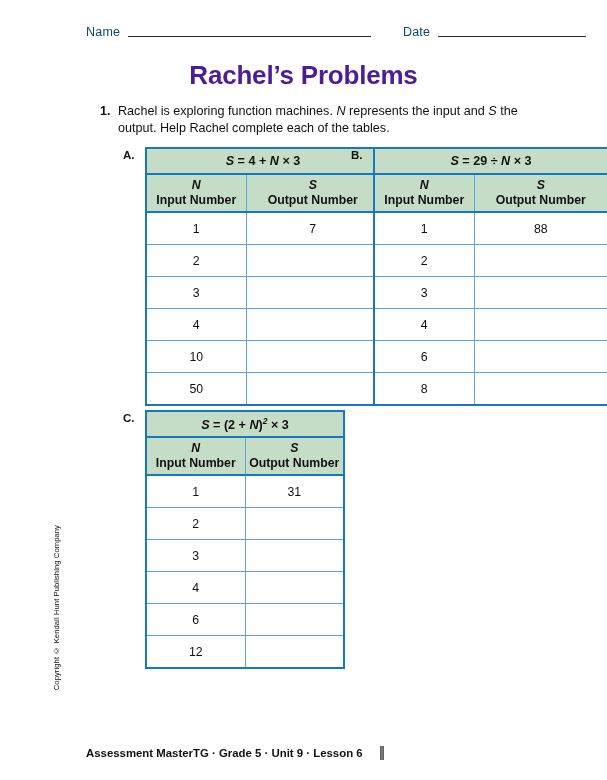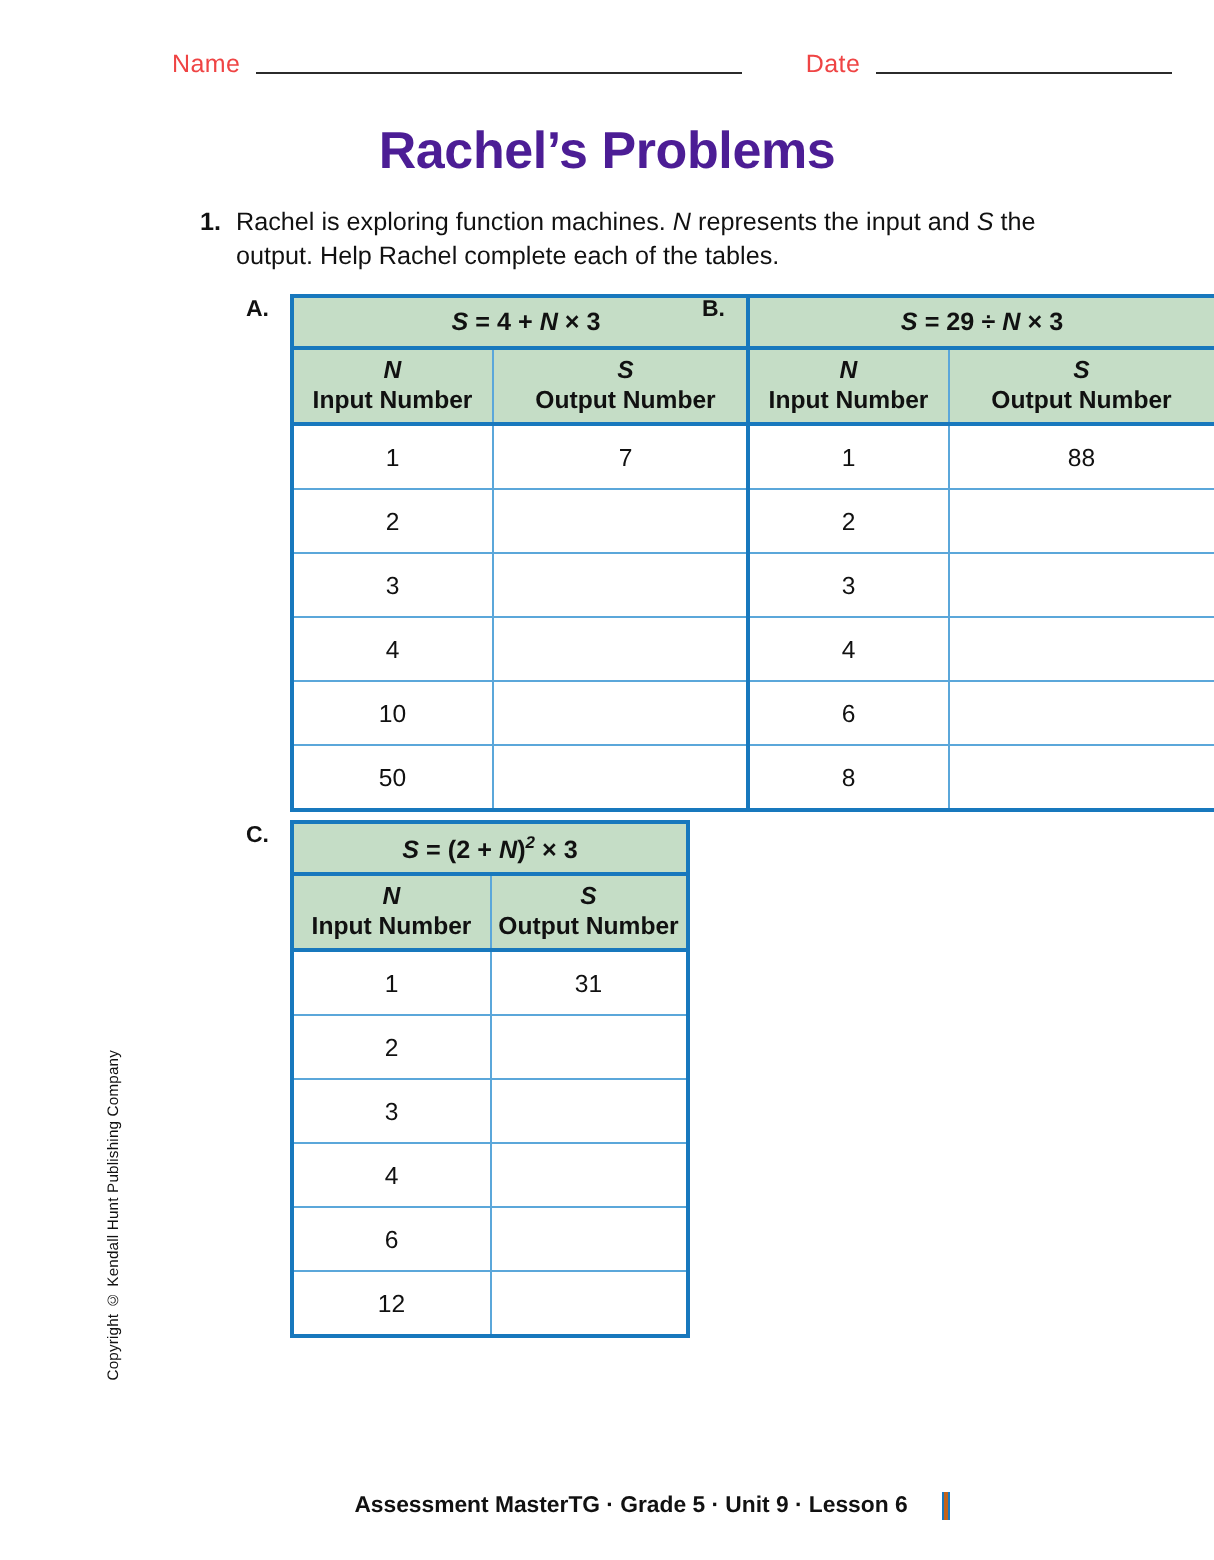--- a/index.html
+++ b/index.html
@@ -21,21 +21,21 @@
     position: absolute;
     left: 86px;
     top: 22px;
     width: 500px;
     height: 20px;
     display: flex;
     align-items: center;
   }
   .nd-label {
     font-size: 12.5px;
-    color: #ef4444;
+    color: #0c4a6e;
     letter-spacing: .2px;
     white-space: nowrap;
   }
   .nd-rule {
     height: 1px;
     background: #2b2b2b;
     margin: 0 0 0 8px;
     align-self: center;
   }
   .nd-rule.name { width: 255px; margin-top: 9px; }
@@ -144,21 +144,21 @@
   }
 
   
   .footer {
     position: absolute;
     left: 86px;
     top: 746px;
     width: 480px;
     display: flex;
     align-items: center;
-    justify-content: center;
+    justify-content: flex-start;
     font-size: 11.4px;
     font-weight: bold;
   }
   .footer-right { display: flex; align-items: center; }
   .page-mark {
     display: inline-block;
     width: 4px;
     height: 14px;
     margin-left: 17px;
     background: linear-gradient(to right, #1878bd 0 1px, #c0631c 1px 3px, #1878bd 3px 4px);

